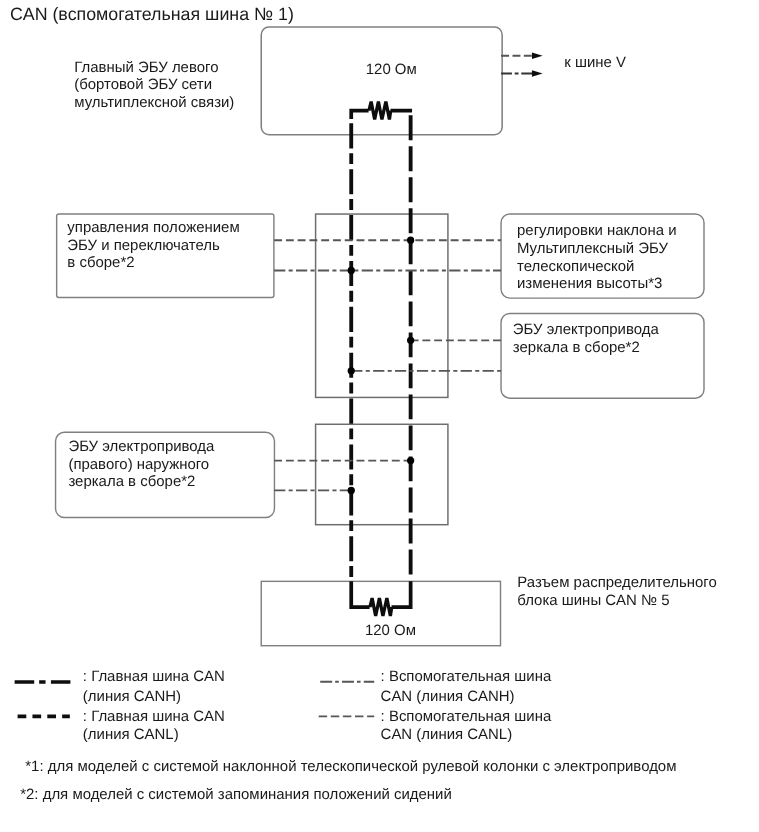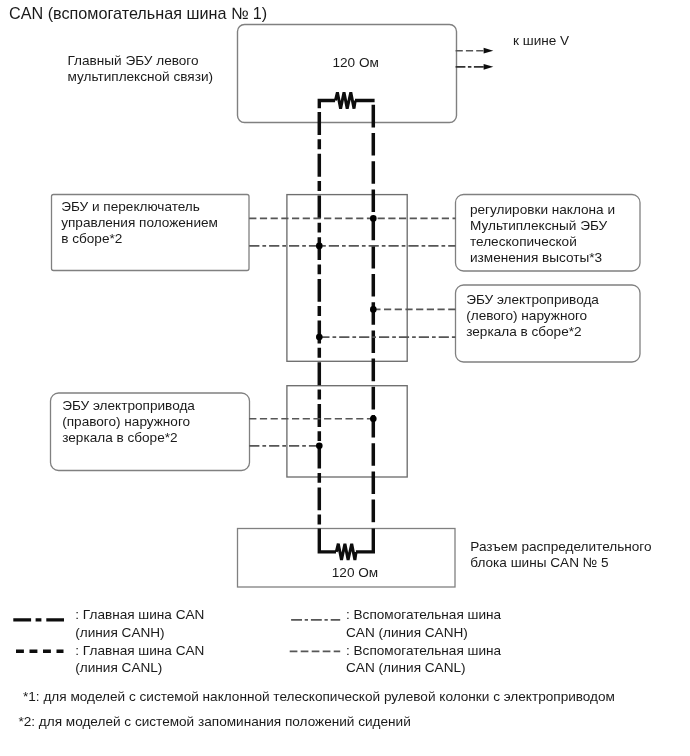--- a/index.html
+++ b/index.html
@@ -78,54 +78,54 @@
       <path d="M16,651.2 L63.5,651.2" fill="none" stroke="#0d0d0d" stroke-width="3.4" stroke-dasharray="7.9 5.6"></path>
       <path d="M291.1,619.8 L340.2,619.8" fill="none" stroke="#565656" stroke-width="1.65" stroke-dasharray="10.9 2.7 3.3 2.9"></path>
       <path d="M289.7,651.3 L340.2,651.3" fill="none" stroke="#565656" stroke-width="1.65" stroke-dasharray="7.7 3.3"></path>
     </g>
   </svg>
 
   <div class="tx title" style="left:9px;top:4px;">CAN (вспомогательная шина № 1)</div>
 
   <div class="blk" style="left:67.5px;top:53.2px;">
     <div>Главный ЭБУ левого</div>
+    <div>(бортовой ЭБУ сети</div>
     <div>мультиплексной связи)</div>
   </div>
 
   <div class="tx" style="left:332.5px;top:54px;">120 Ом</div>
-  <div class="tx" style="left:513px;top:32px;">к шине V</div>
+  <div class="tx" style="left:513px;top:48px;">к шине V</div>
 
   <div class="blk" style="left:61.2px;top:199px;">
+    <div>управления положением</div>
     <div>ЭБУ и переключатель</div>
-    <div>управления положением</div>
     <div>в сборе*2</div>
   </div>
 
   <div class="blk" style="left:62.2px;top:398px;">
     <div>ЭБУ электропривода</div>
     <div>(правого) наружного</div>
     <div>зеркала в сборе*2</div>
   </div>
 
   <div class="blk" style="left:470px;top:202.2px;">
     <div>регулировки наклона и</div>
     <div>Мультиплексный ЭБУ</div>
     <div>телескопической</div>
     <div>изменения высоты*3</div>
   </div>
 
   <div class="blk" style="left:466.2px;top:292px;">
     <div>ЭБУ электропривода</div>
-    <div>(левого) наружного</div>
     <div>зеркала в сборе*2</div>
   </div>
 
   <div class="tx" style="left:331.8px;top:563.6px;">120 Ом</div>
 
-  <div class="blk" style="left:470.3px;top:539px;">
+  <div class="blk" style="left:470.3px;top:522px;">
     <div>Разъем распределительного</div>
     <div>блока шины CAN № 5</div>
   </div>
 
   <div class="blk lg" style="left:75.3px;top:606px;">
     <div>: Главная шина CAN</div>
     <div>(линия CANH)</div>
   </div>
   <div class="blk lg" style="left:75.3px;top:641.5px;">
     <div>: Главная шина CAN</div>

